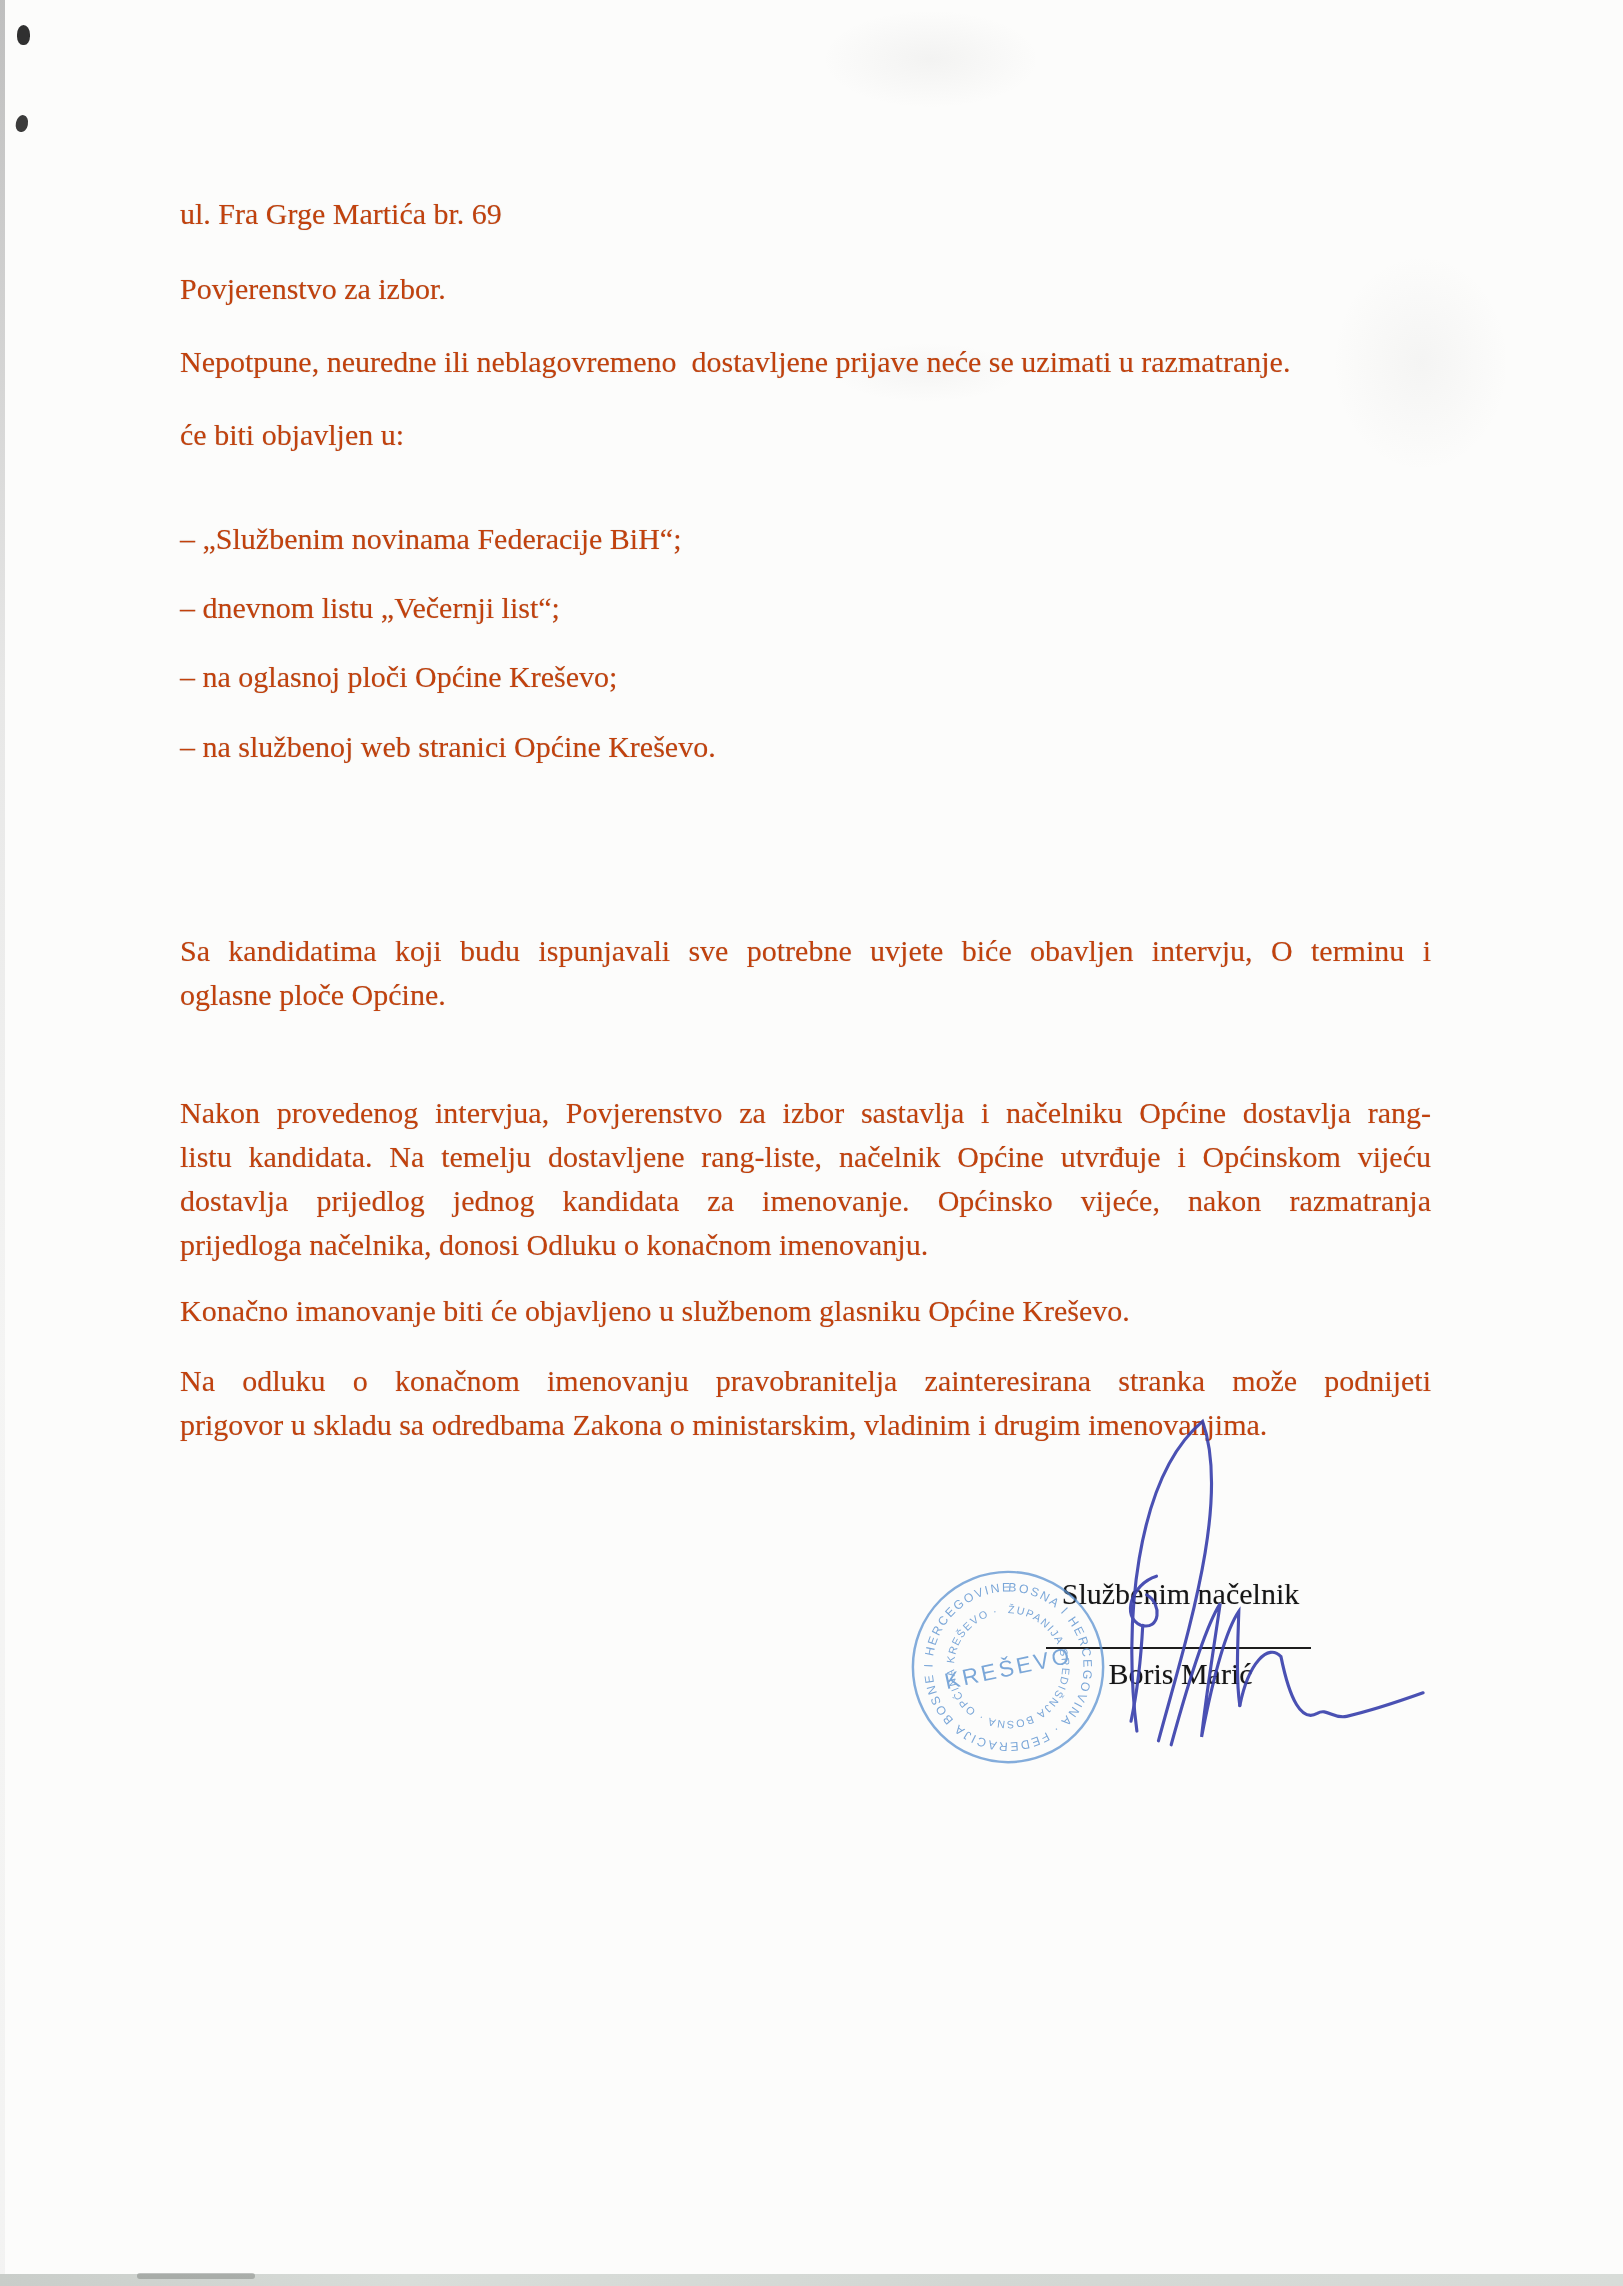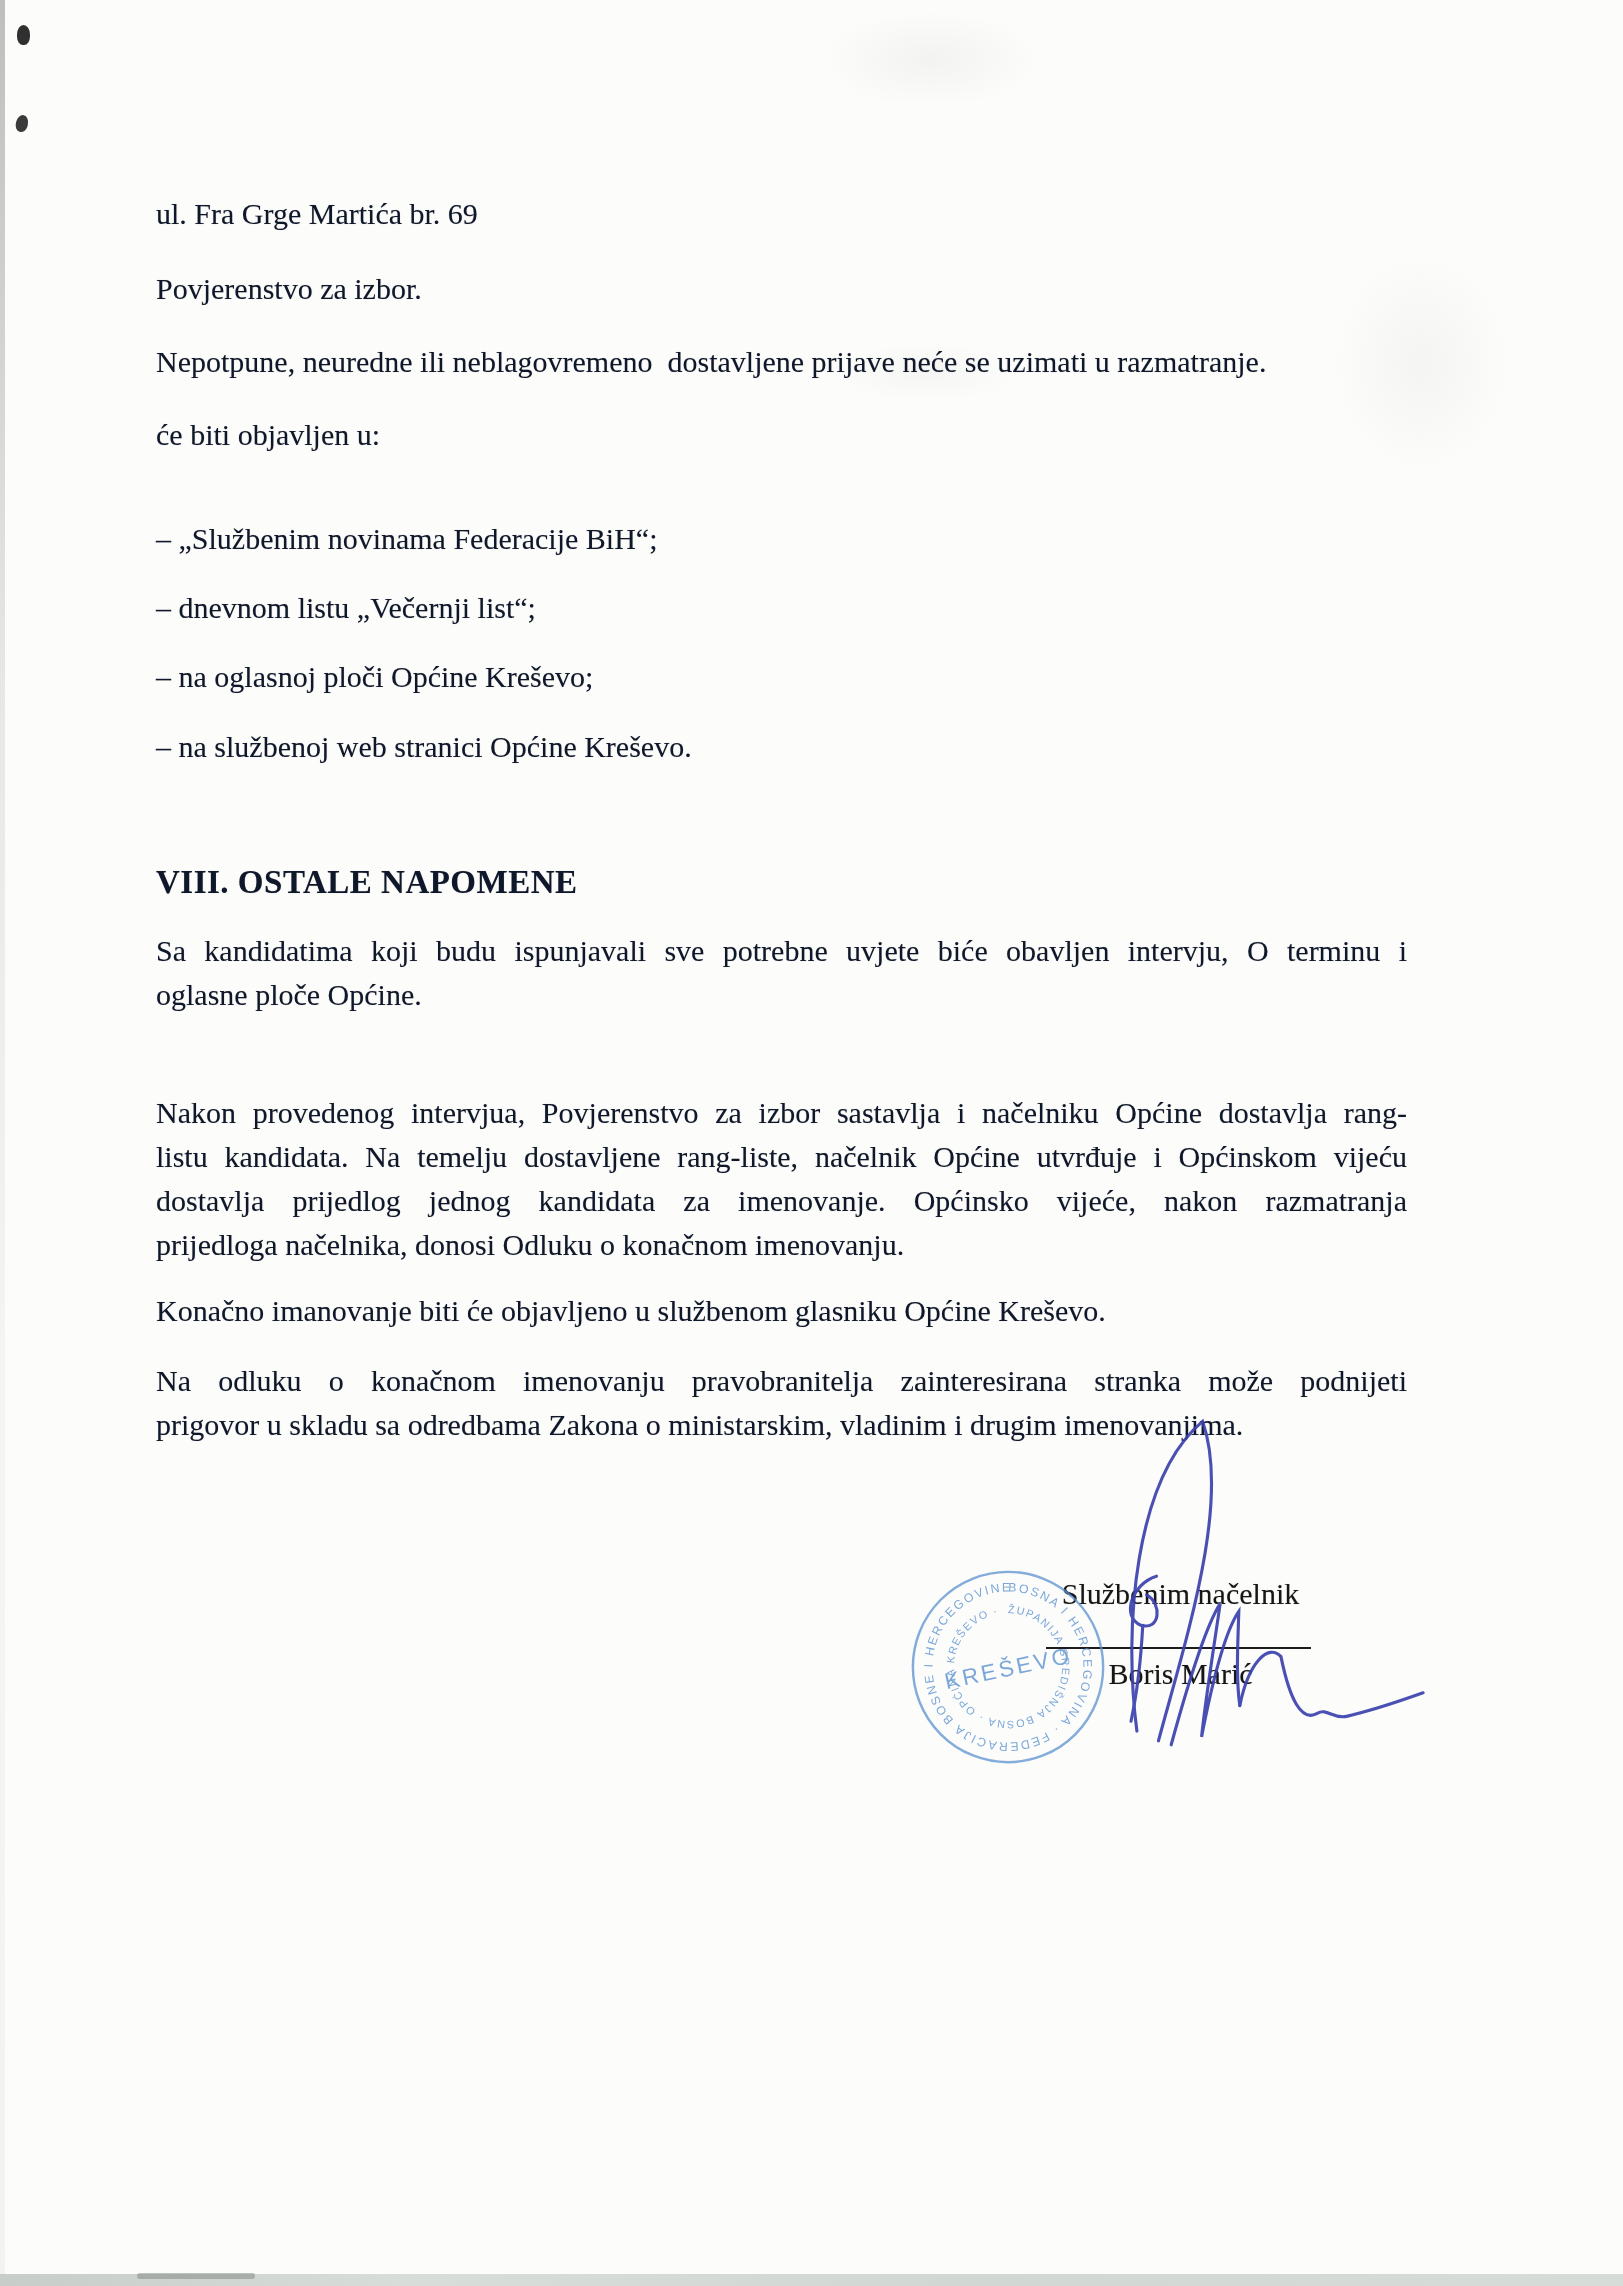--- a/index.html
+++ b/index.html
@@ -7,25 +7,25 @@
     position:relative;
     width:1623px;height:2287px;
     background:#fcfcfb;
     overflow:hidden;
     font-family:"Liberation Serif","DejaVu Serif",serif;
     color:#161616;
   }
   
   .para{
     position:absolute;
-    left:156px;
+    left:180px;
     width:1251px;
     font-size:30px;
     line-height:44px;
-    color:#0f172a;
+    color:#c2410c;
     text-shadow:0 0 1px rgba(20,20,20,.28);
   }
   .para .line{white-space:pre;}
   .para .jline{white-space:normal;text-align:justify;text-align-last:justify;}
   .heading{font-weight:bold;font-size:33px;letter-spacing:0.5px;}
   
   .sig-box{
     position:absolute;left:998px;width:365px;text-align:center;
     font-size:30px;line-height:39px;color:#161616;
     text-shadow:0 0 1px rgba(20,20,20,.28);
@@ -91,23 +91,20 @@
     </div>
   <div class="para" style="top:586px">
       <div class="line">– dnevnom listu „Večernji list“;</div>
     </div>
   <div class="para" style="top:655px">
       <div class="line">– na oglasnoj ploči Općine Kreševo;</div>
     </div>
   <div class="para" style="top:725px">
       <div class="line">– na službenoj web stranici Općine Kreševo.</div>
     </div>
-  <div class="para heading" style="top:860px">
-      <div class="line">VIII. OSTALE NAPOMENE</div>
-    </div>
   <div class="para" style="top:929px">
       <div class="line jline">Sa kandidatima koji budu ispunjavali sve potrebne uvjete biće obavljen intervju, O terminu i</div>
       <div class="line">oglasne ploče Općine.</div>
     </div>
   <div class="para" style="top:1091px">
       <div class="line jline">Nakon provedenog intervjua, Povjerenstvo za izbor sastavlja i načelniku Općine dostavlja rang-</div>
       <div class="line jline">listu kandidata. Na temelju dostavljene rang-liste, načelnik Općine utvrđuje i Općinskom vijeću</div>
       <div class="line jline">dostavlja prijedlog jednog kandidata za imenovanje. Općinsko vijeće, nakon razmatranja</div>
       <div class="line">prijedloga načelnika, donosi Odluku o konačnom imenovanju.</div>
     </div>

